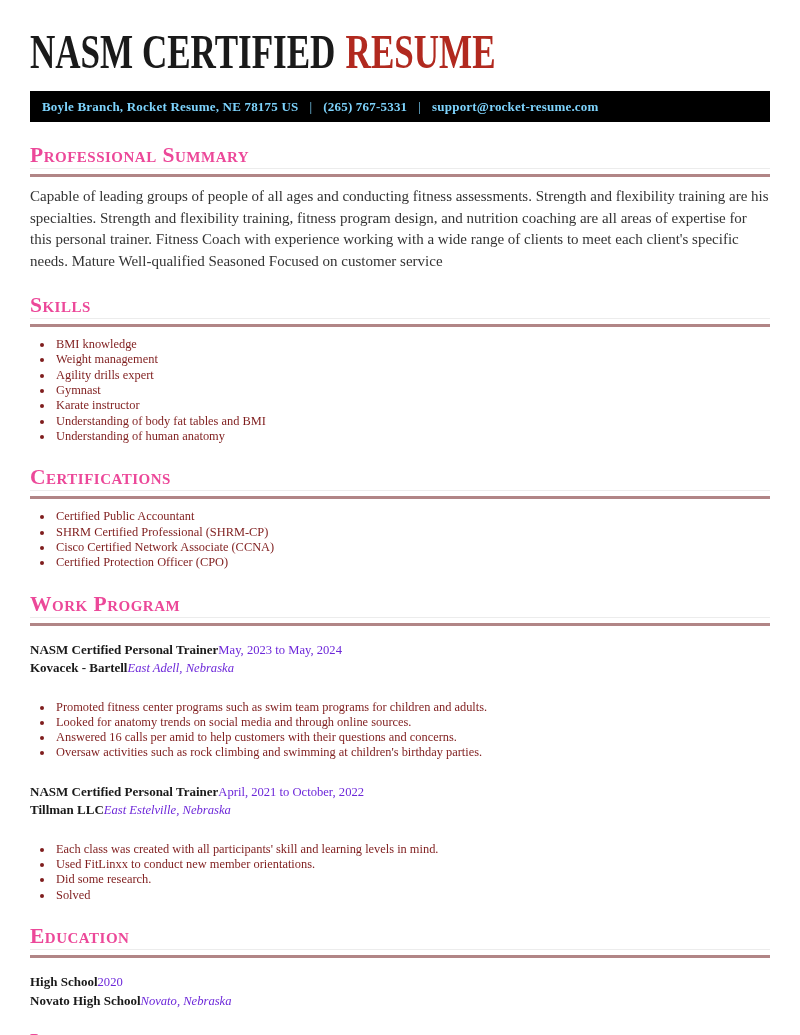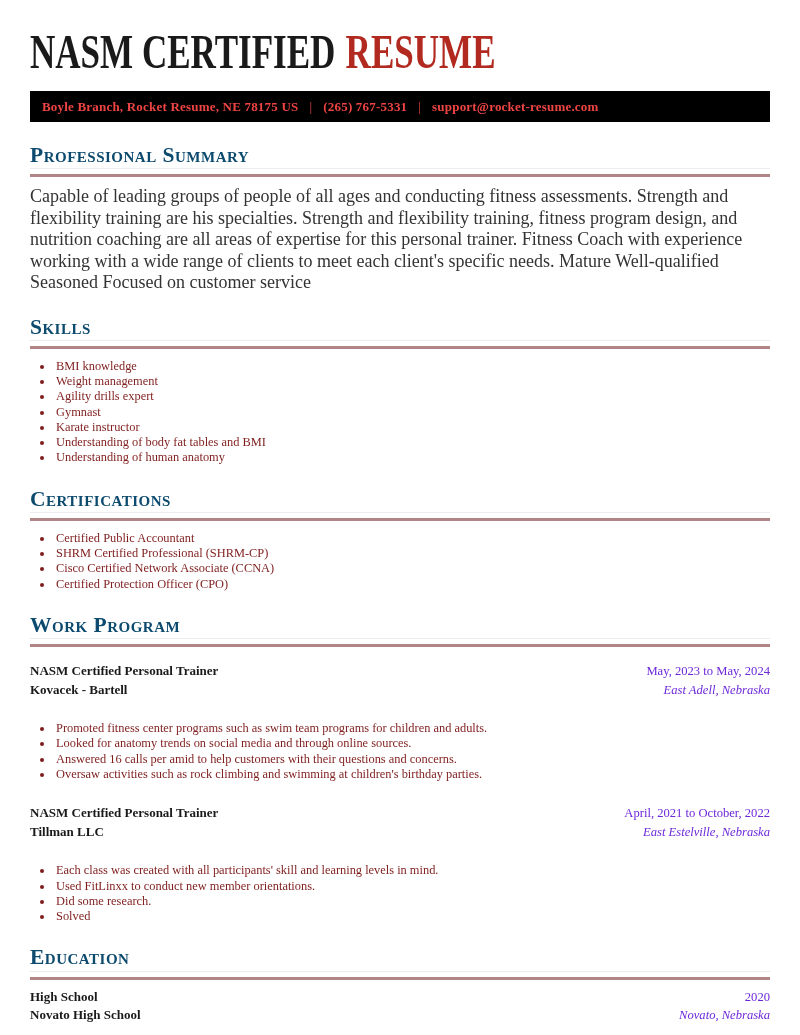--- a/index.html
+++ b/index.html
@@ -22,53 +22,53 @@
     color: #1a1a1a;
     white-space: nowrap;
     transform: scaleX(0.73);
     transform-origin: left top;
   }
   h1 .t-red { color: #b1291f; margin-left: 14px; }
 
   .contact-bar {
     margin-top: 15px;
     background: #000000;
-    color: #ef4444;
+    color: #7dd3fc;
     height: 31px;
     line-height: 31px;
     padding: 0 12px;
     font-size: 13px;
     font-weight: 700;
     letter-spacing: 0.2px;
     white-space: nowrap;
   }
   .contact-bar .sep { margin: 0 11px; font-weight: 400; }
 
   
   section { margin-top: 21px; }
   h2 {
     margin: 0;
     font-variant: small-caps;
     font-size: 21.5px;
     line-height: 1.12;
     font-weight: 700;
     letter-spacing: 0.5px;
-    color: #0c4a6e;
+    color: #ec4899;
     border-bottom: 1px solid #ececec;
     padding-bottom: 1px;
   }
   .rule {
     height: 3px;
     background: #b18586;
     margin-top: 5px;
   }
 
   p.summary {
     margin: 9px 0 0 0;
-    font-size: 18px;
+    font-size: 15px;
     line-height: 21.5px;
     color: #333;
   }
 
   ul.dotlist {
     margin: 10px 0 0 0;
     padding: 0 0 0 24px;
     list-style: disc;
   }
   ul.dotlist li {
@@ -79,30 +79,30 @@
   }
 
   .two-col { display: flex; }
   .two-col ul { flex: 1 1 50%; }
   .two-col ul + ul { margin-left: 0; }
 
   
   .entry { margin-top: 15px; }
   .entry-row {
     display: flex;
-    justify-content: space-between;
+    justify-content: flex-start;
     align-items: baseline;
     line-height: 17.5px;
   }
   .entry-left  { font-weight: 700; font-size: 13px; color: #1a1a1a; }
   .entry-right { font-size: 12.6px; color: #6d28d9; }
   .italic { font-style: italic; }
   .entry ul.dotlist { margin-top: 22px; }
 
-  section.edu .entry { margin-top: 8px; }
+  section.edu .entry { margin-top: 15px; }
   section.langs { margin-top: 19px; }
 </style>
 </head>
 <body>
 
 <div class="page">
 
   <header>
     <h1><span>NASM CERTIFIED</span><span class="t-red">RESUME</span></h1>
     <div class="contact-bar">

